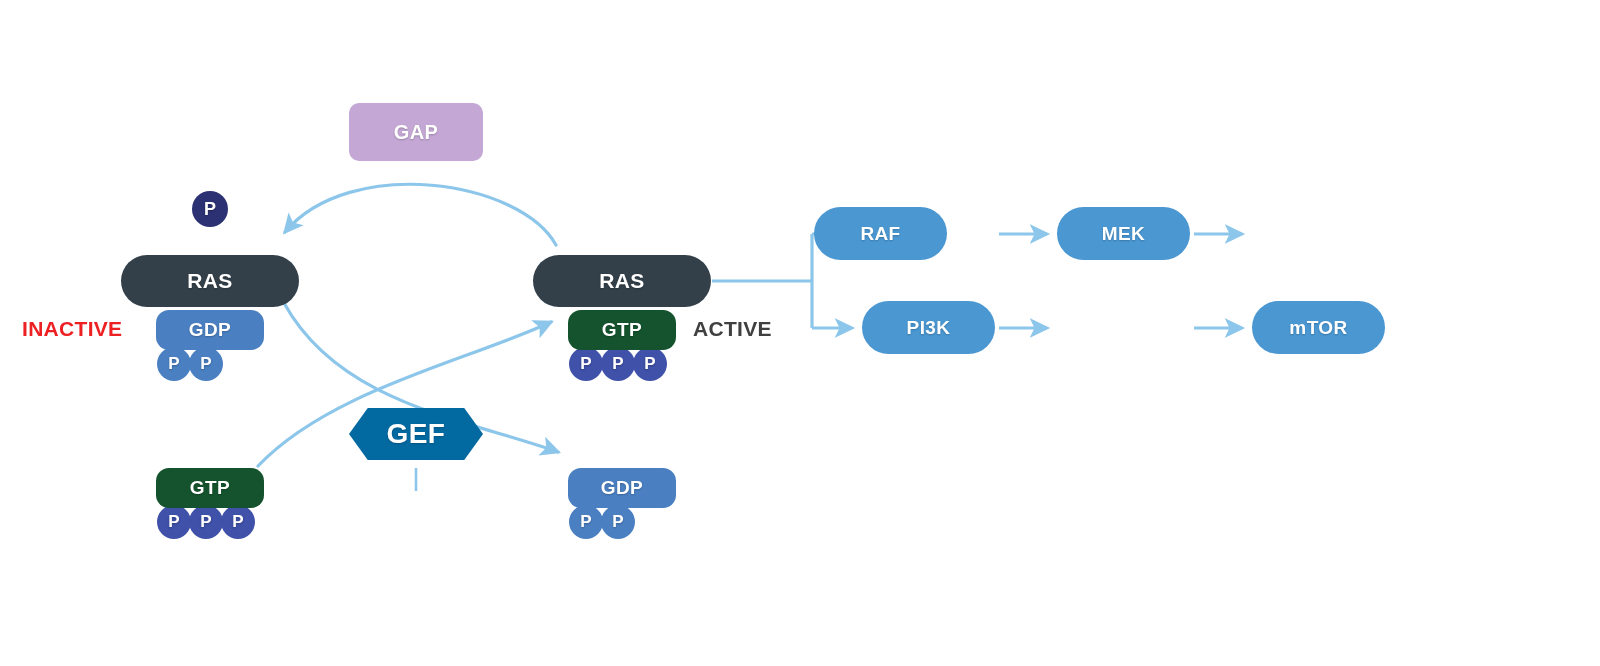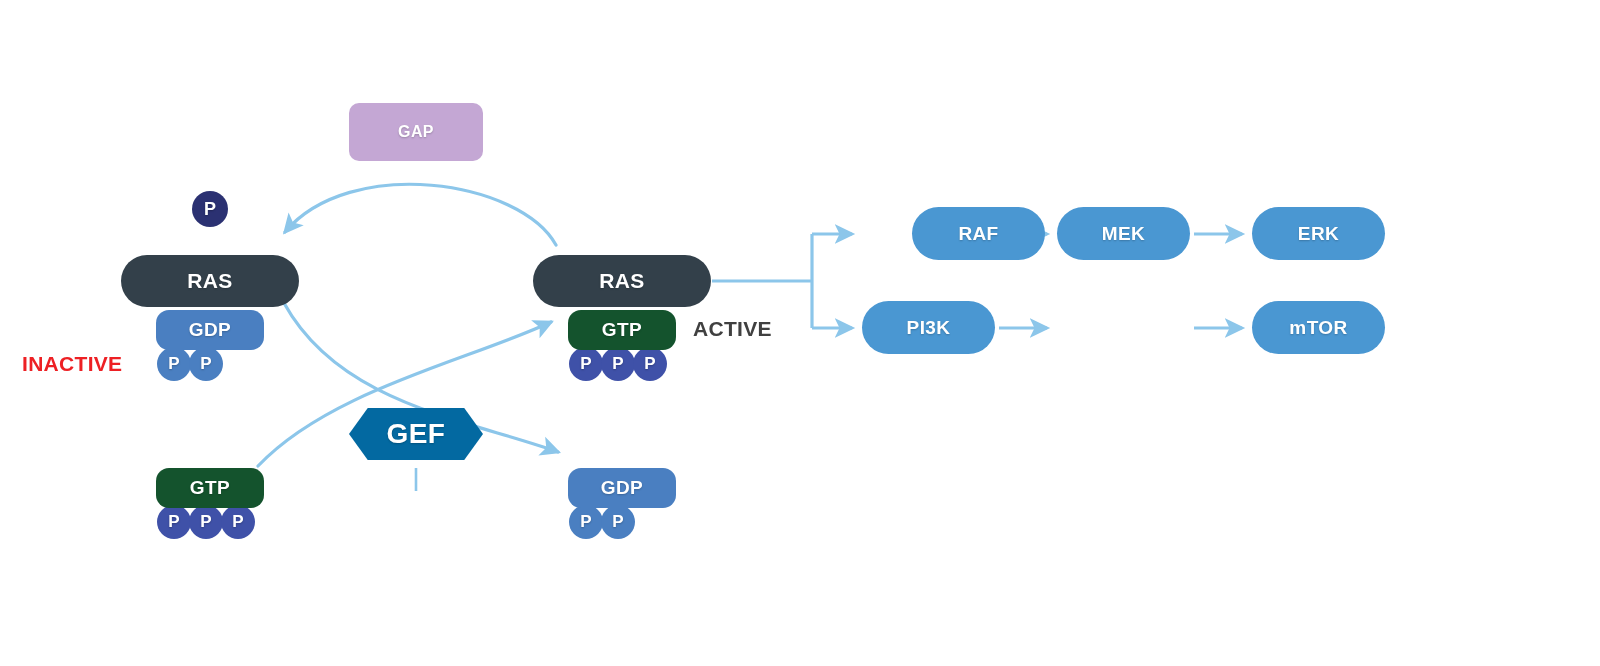--- a/index.html
+++ b/index.html
@@ -96,21 +96,21 @@
     z-index: 6;
     text-shadow: 0 1px 2px rgba(0,0,0,0.25);
   }
 
   
   .gap {
     background: #c4a7d4;
     border-radius: 10px;
     width: 134px;
     height: 58px;
-    font-size: 16px;
+    font-size: 20px;
     z-index: 6;
   }
   .gef {
     background: #0369a1;
     width: 134px;
     height: 52px;
     font-size: 28px;
     z-index: 6;
     clip-path: polygon(14% 0%, 86% 0%, 100% 50%, 86% 100%, 14% 100%, 0% 50%);
   }
@@ -184,21 +184,21 @@
     <path d="M 1194,234 L 1242,234" fill="none" stroke="#8cc6ea" stroke-width="3.2" marker-end="url(#ah)"></path>
 
     <path d="M 999,328 L 1047,328" fill="none" stroke="#8cc6ea" stroke-width="3.2" marker-end="url(#ah)"></path>
     <path d="M 1194,328 L 1242,328" fill="none" stroke="#8cc6ea" stroke-width="3.2" marker-end="url(#ah)"></path>
   </svg>
 
   <div class="node gap" style="left:349px; top:103px;">GAP</div>
 
   <div class="freep" style="left:192px; top:191px;">P</div>
 
-  <div class="statelabel inactive" style="left:22px; top:317px;margin-top:35px;">INACTIVE</div>
+  <div class="statelabel inactive" style="left:22px; top:317px;">INACTIVE</div>
 
   <div class="node ras" style="left:121px; top:255px;">RAS</div>
 
   <div class="node nuc gdp" style="left:156px; top:310px; width:108px;">GDP</div>
 
   <div class="pgroup" style="left:157px; top:347px;">
     <div class="pcirc light">P</div>
     <div class="pcirc light">P</div>
   </div>
 
@@ -225,21 +225,20 @@
   <div class="node nuc gdp" style="left:568px; top:468px; width:108px;">GDP</div>
 
   <div class="pgroup" style="left:569px; top:505px;">
     <div class="pcirc light">P</div>
     <div class="pcirc light">P</div>
   </div>
 
   <div class="node gef" style="left:349px; top:408px;">GEF</div>
 
 
-  <div class="node eff" style="left:912px; top:207px;">RAF</div>
+  <div class="node eff" style="left:814px; top:207px;">RAF</div>
   <div class="node eff" style="left:1057px; top:207px;">MEK</div>
-  <div class="node eff" style="left:1252px; top:207px;">ERK</div>
 
   <div class="node eff" style="left:862px; top:301px;text-align:center;">PI3K</div>
   <div class="node eff" style="left:1252px; top:301px;">mTOR</div>
 
 
 </div>
 
 </body></html>

